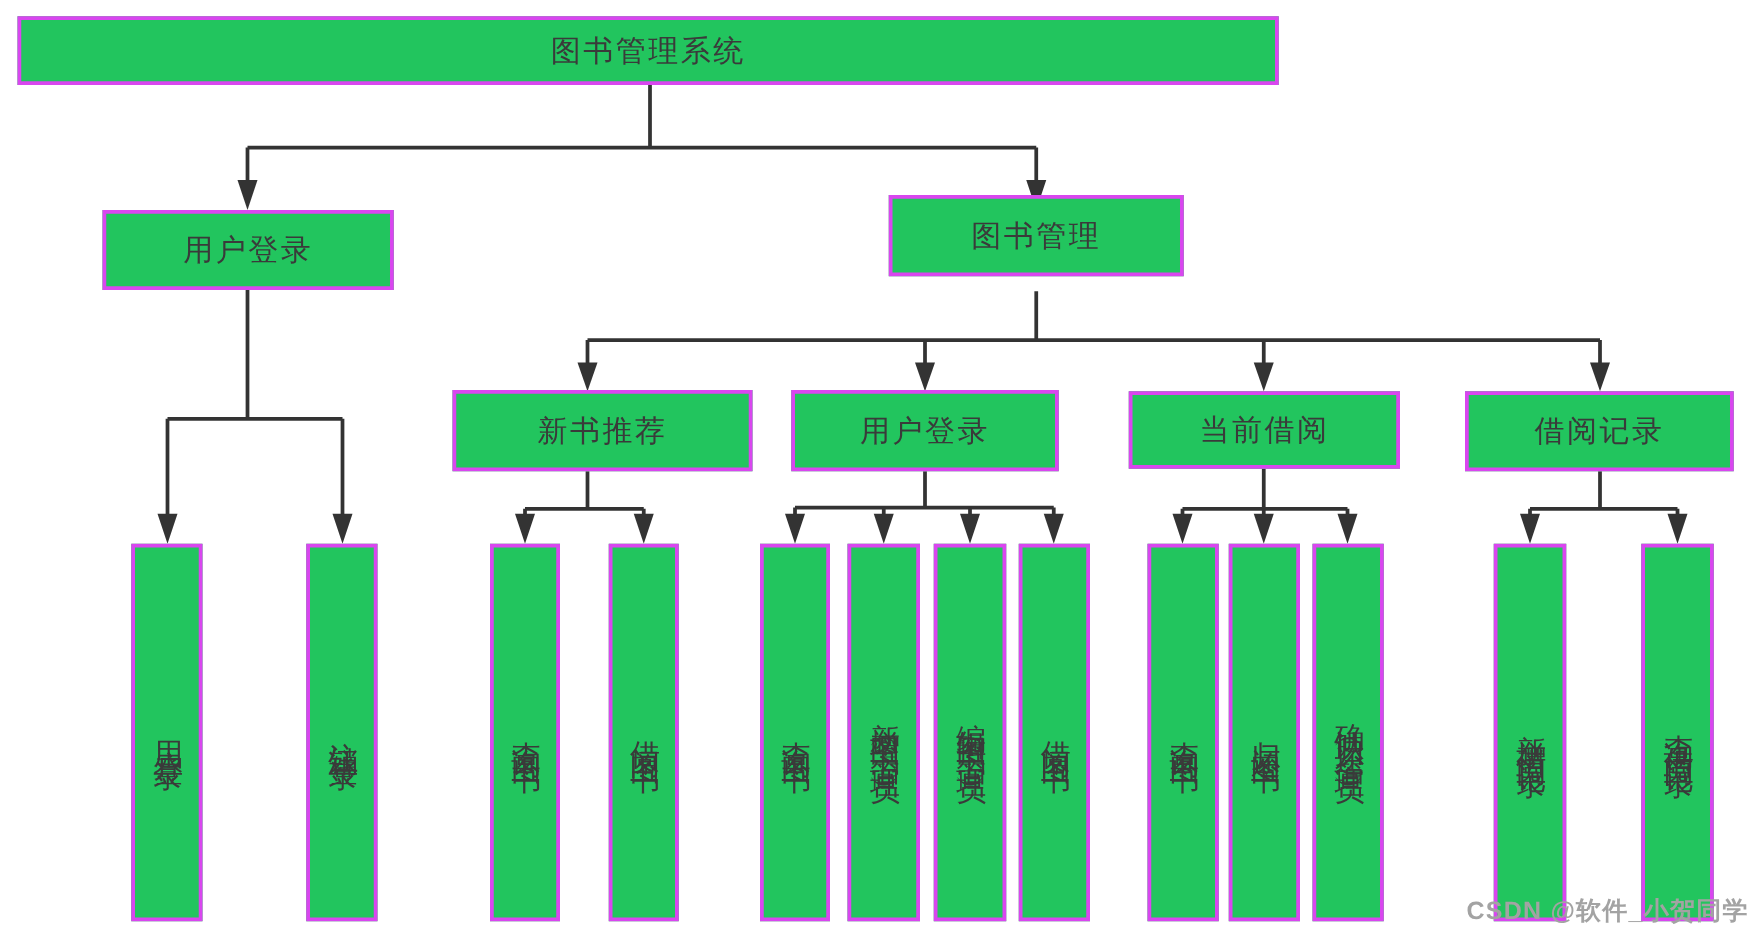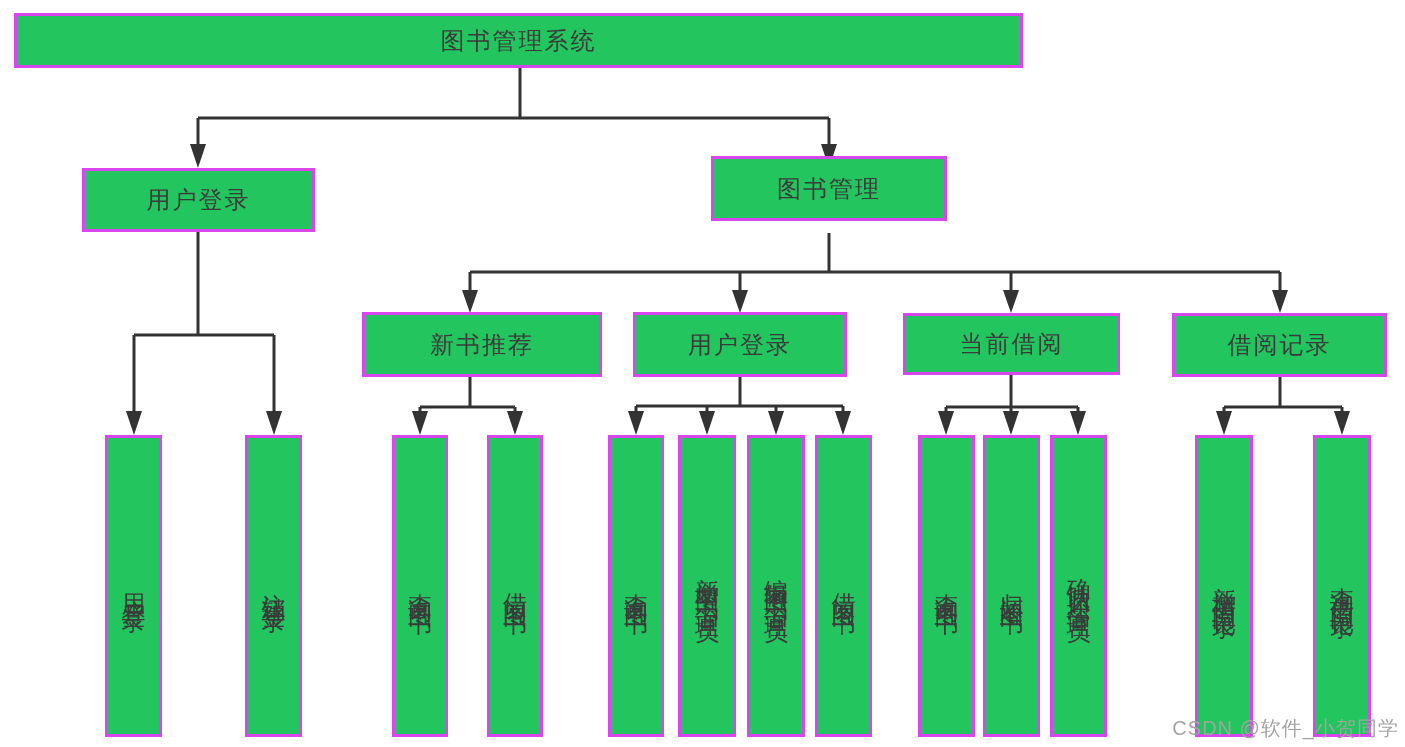--- a/index.html
+++ b/index.html
@@ -48,20 +48,21 @@
   }
   #watermark {
     position: absolute;
     right: 6px;
     bottom: 5px;
     font-size: 20px;
     color: #a3a3a3;
     letter-spacing: 1px;
     z-index: 2;
     white-space: nowrap;
+    font-weight: bold;
   }
   .wire { stroke: #333333; stroke-width: 3; fill: none; }
   .head { fill: #333333; stroke: none; }
 </style>
 </head>
 <body>
 
 <div id="stage">
 
   <svg id="wires" width="1405" height="747" viewBox="0 0 1405 747">

